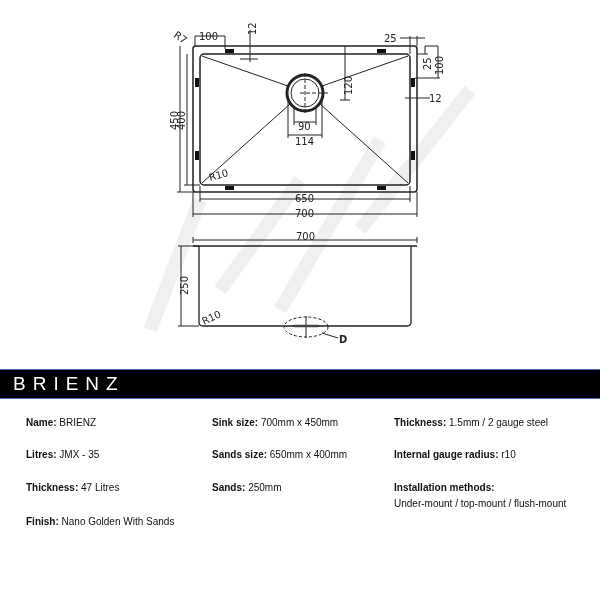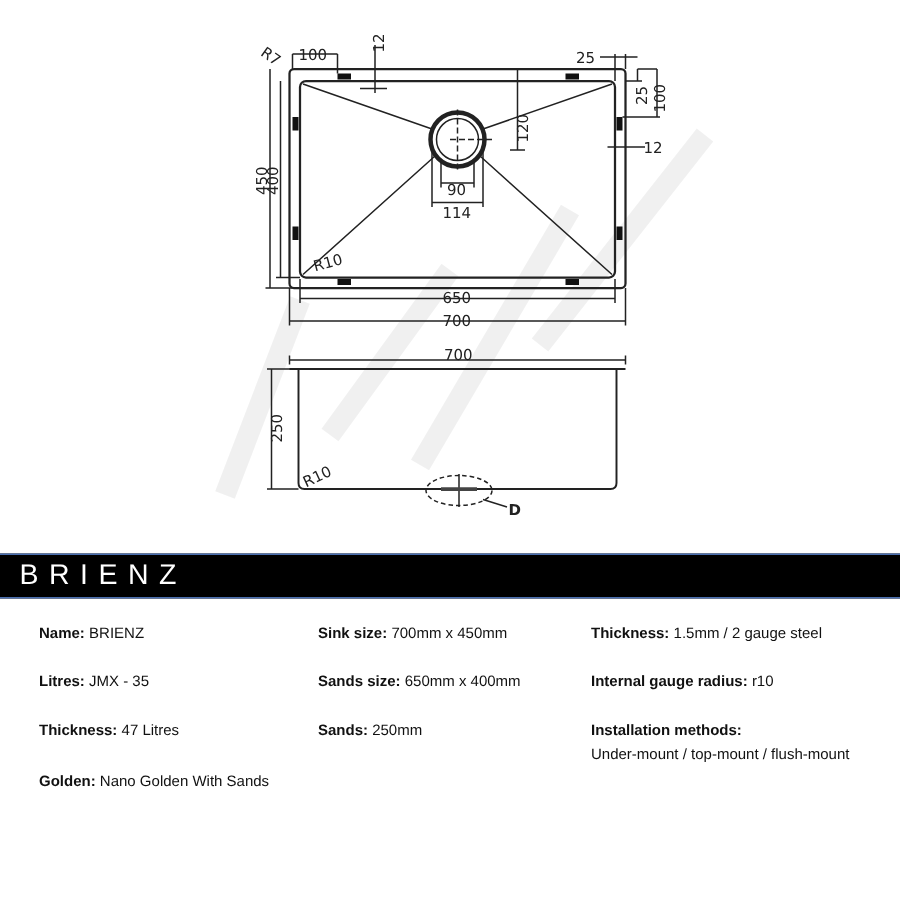--- a/index.html
+++ b/index.html
@@ -106,21 +106,21 @@
 <div class="spec" style="left:26px;top:417px">
   <b>Name:</b> <span class="v">BRIENZ</span>
 </div>
 <div class="spec" style="left:26px;top:449px">
   <b>Litres:</b> <span class="v">JMX - 35</span>
 </div>
 <div class="spec" style="left:26px;top:482px">
   <b>Thickness:</b> <span class="v">47 Litres</span>
 </div>
 <div class="spec" style="left:26px;top:516px">
-  <b>Golden:</b> <span class="v">Nano Golden With Sands</span>
+  <b>Finish:</b> <span class="v">Nano Golden With Sands</span>
 </div>
 
 <div class="spec" style="left:212px;top:417px">
   <b>Sink size:</b> <span class="v">700mm x 450mm</span>
 </div>
 <div class="spec" style="left:212px;top:449px">
   <b>Sands size:</b> <span class="v">650mm x 400mm</span>
 </div>
 <div class="spec" style="left:212px;top:482px">
   <b>Sands:</b> <span class="v">250mm</span>

